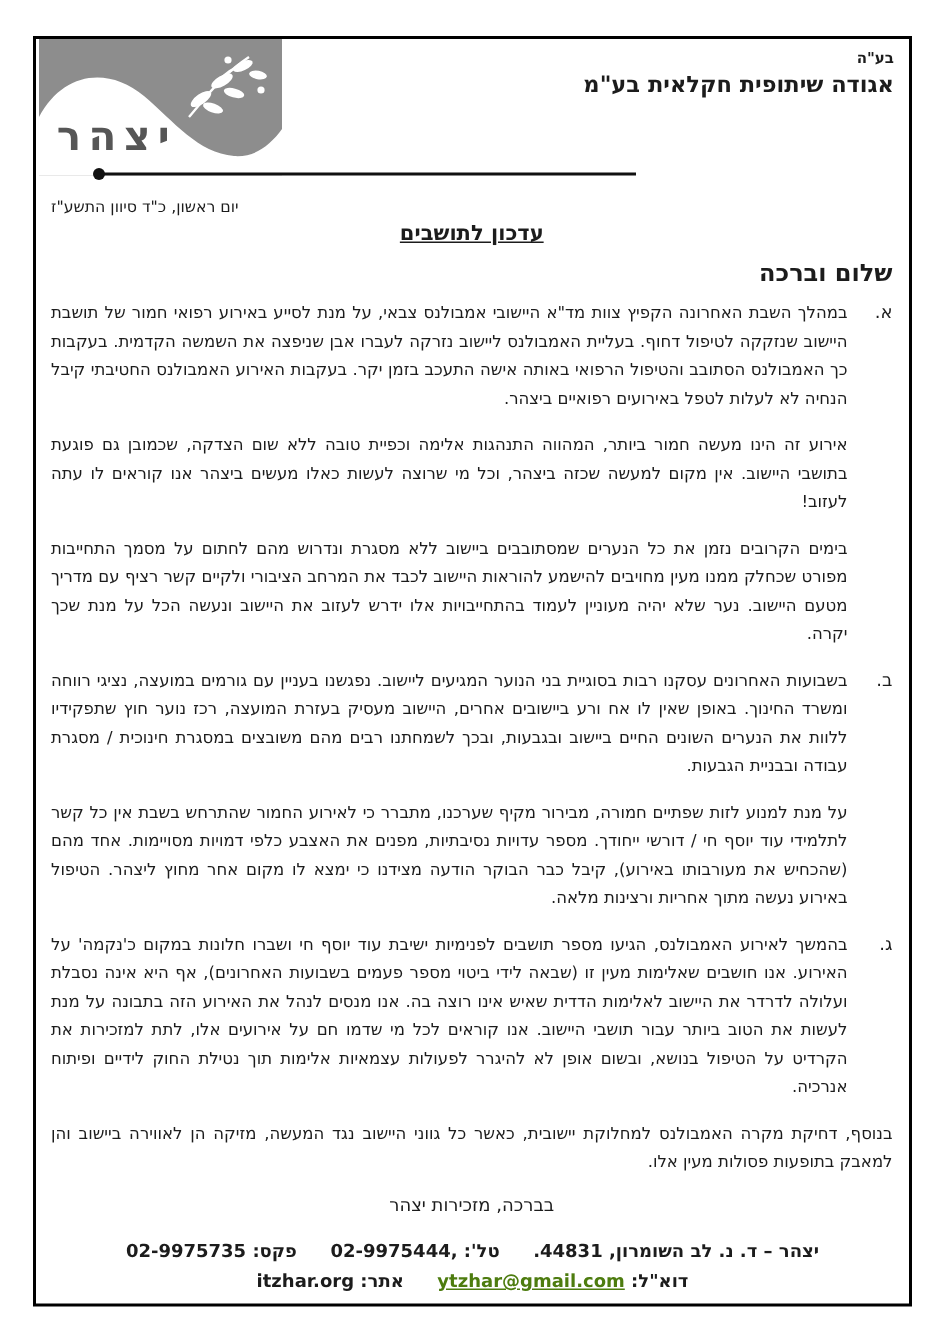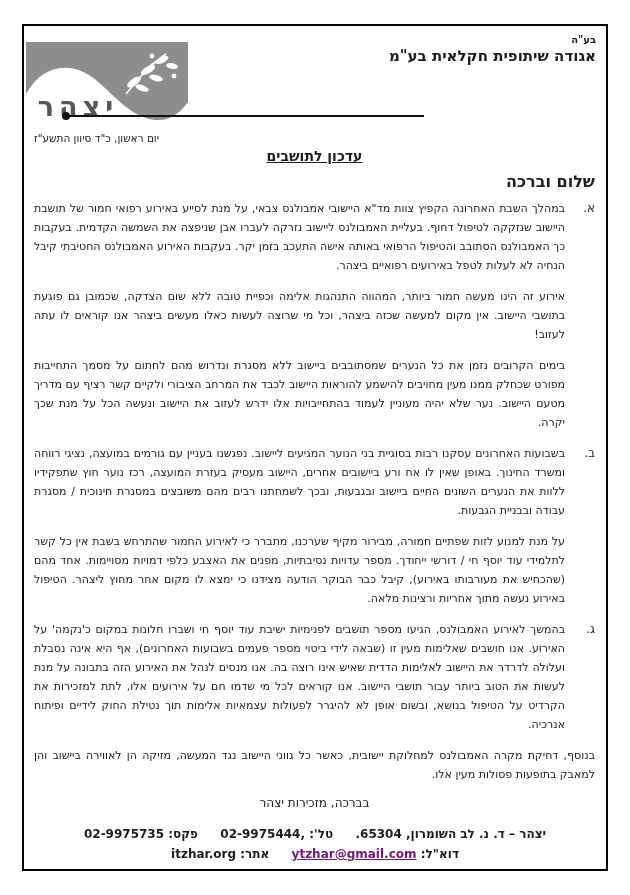--- a/index.html
+++ b/index.html
@@ -2,21 +2,21 @@
 <html dir="rtl" lang="he"><head>
 <meta charset="utf-8">
 <style>
   * { margin:0; padding:0; box-sizing:border-box; }
   html,body { width:630px; height:895px; background:#ffffff; overflow:hidden;
               font-family:"DejaVu Sans", sans-serif; color:#1c1c1c; }
   .page { position:absolute; left:22px; top:24px; width:586px; height:847px;
           border:2px solid #000; background:#fff; }
 
   
-  .logo { position:absolute; top:16px; left:2px; width:162px; height:91px; }
+  .logo { position:absolute; top:0; left:2px; width:162px; height:91px; }
   .logo svg { display:block; }
 
   
   .header-right { position:absolute; top:8px; right:10px; text-align:right; }
   .bsd { font-size:10px; font-weight:bold; }
   .org-name { font-size:27px; font-weight:bold; line-height:30px; letter-spacing:1px; }
   .org-subtitle { font-size:15px; font-weight:bold; margin-top:2px; }
 
   .divider { position:absolute; top:89px; left:40px; width:360px; height:0;
              border-top:2px solid #111; }
@@ -36,21 +36,21 @@
   .item-body p, .closing { font-size:11px; line-height:19px; text-align:justify;
                            margin-bottom:12px; }
   .closing { margin-top:0; }
   .signature { font-size:12px; text-align:center; margin-top:0; }
 
   
   .footer { position:absolute; bottom:5px; left:0; width:100%; text-align:center;
             font-weight:bold; font-size:12px; }
   .footer .line { line-height:20px; }
   .ltr { direction:ltr; unicode-bidi:isolate; }
-  .email-link { color:#701a75; text-decoration:underline; font-weight:bold;margin-top:13px; }
+  .email-link { color:#4d7c0f; text-decoration:underline; font-weight:bold;margin-top:13px; }
   .sp { display:inline-block; width:14px; }
 </style>
 </head>
 <body>
 
 <div class="page">
 
   <div class="logo">
     <svg width="162" height="91" viewBox="0 0 162 91">
       <rect x="0" y="0" width="162" height="91" fill="#8d8d8d"></rect>
@@ -110,21 +110,21 @@
           </div>
   </div>
 </div>
 
     <p class="closing">בנוסף, דחיקת מקרה האמבולנס למחלוקת יישובית, כאשר כל גווני היישוב נגד המעשה, מזיקה הן לאווירה ביישוב והן למאבק בתופעות פסולות מעין אלו.</p>
     <div class="signature">בברכה, מזכירות יצהר</div>
   </div>
 
   <div class="footer">
     <div class="line">
-      <span>יצהר – ד. נ. לב השומרון, 65304.</span>
+      <span>יצהר – ד. נ. לב השומרון, 44831.</span>
       <span class="sp"></span>
       <span>טל':</span>
       <span class="ltr">02-9975444,</span>
       <span class="sp"></span>
       <span>פקס:</span>
       <span class="ltr">02-9975735</span>
     </div>
     <div class="line">
       <span>דוא"ל:</span>
       <a href="#" class="email-link ltr">ytzhar@gmail.com</a>

